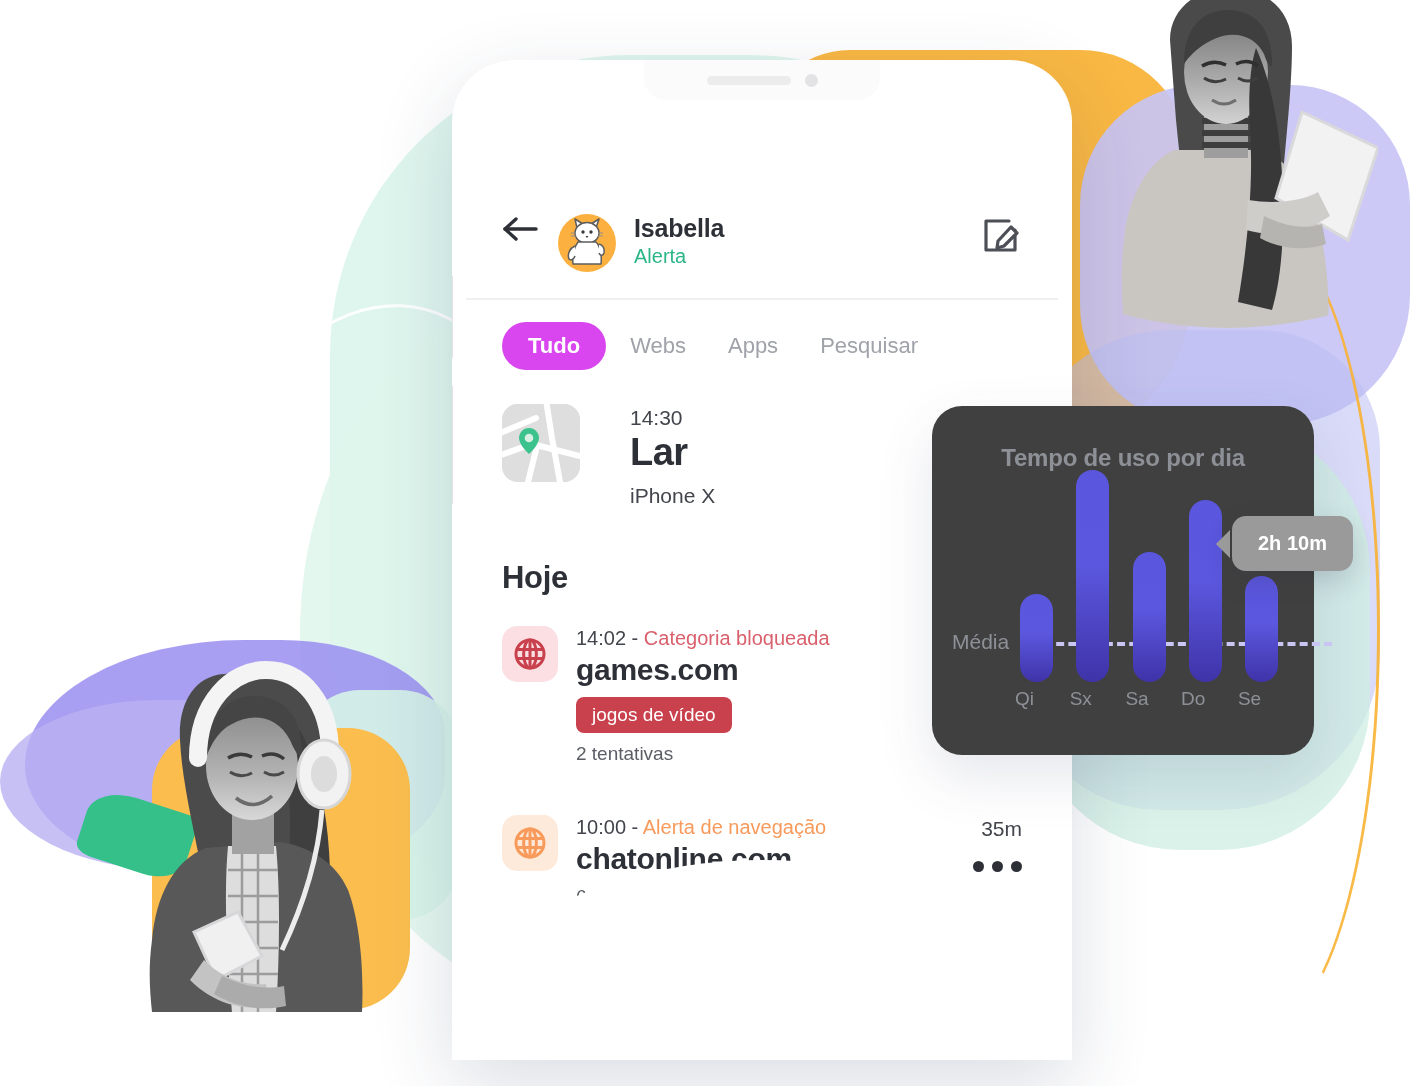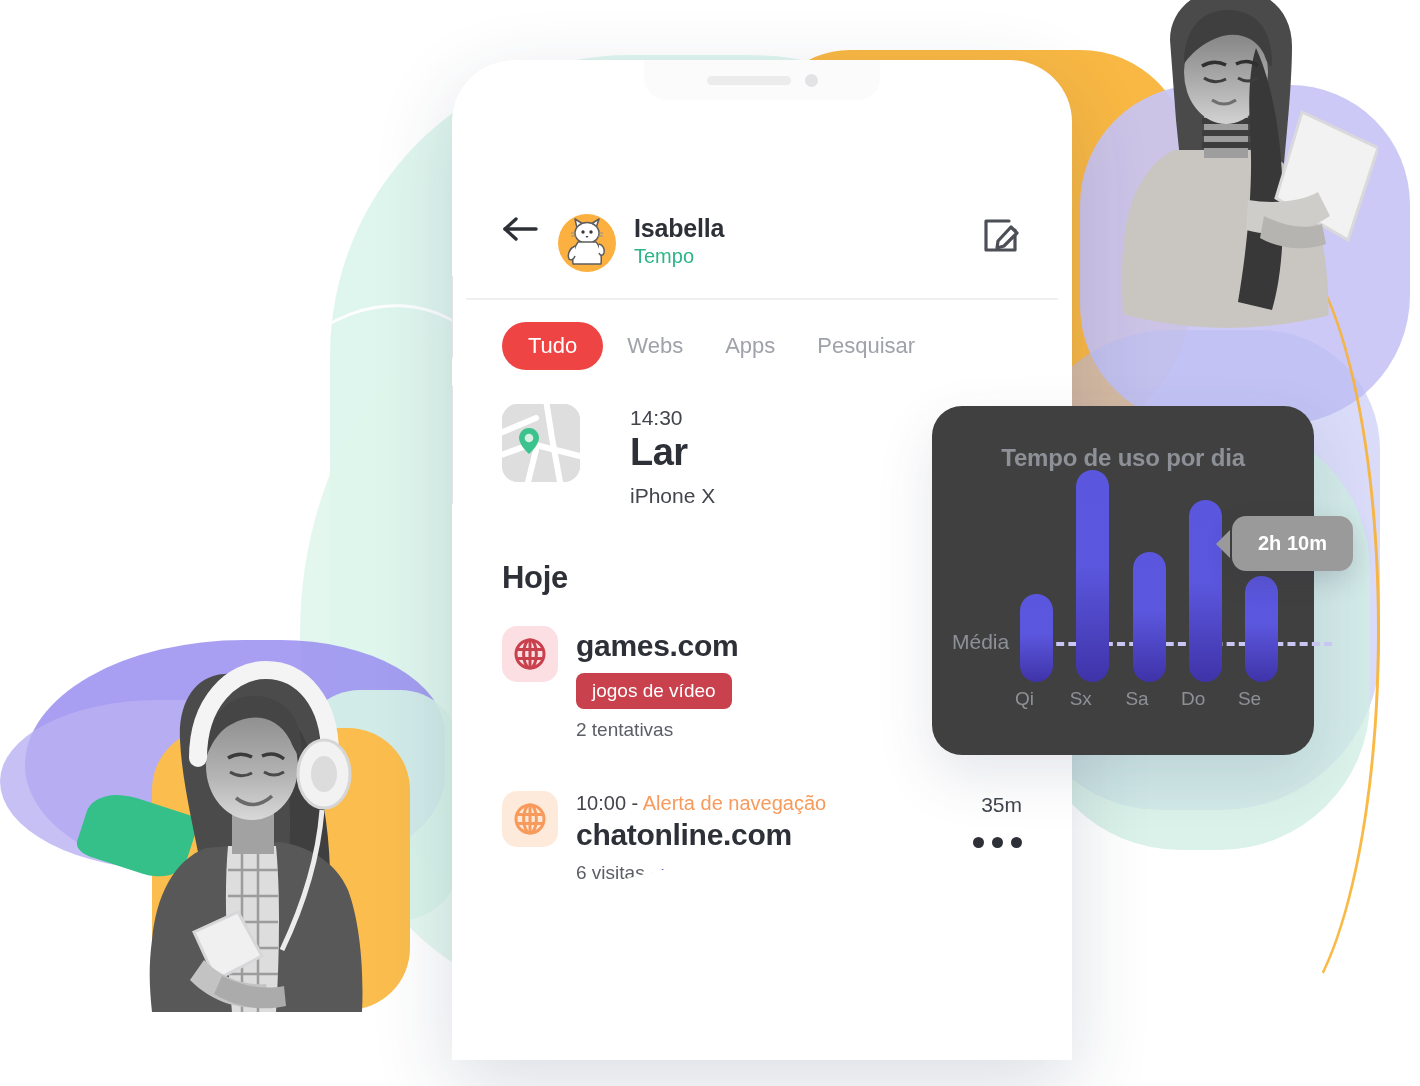--- a/index.html
+++ b/index.html
@@ -123,21 +123,21 @@
   .hdr-name{ font-size:25px; font-weight:700; color:#2e3038; letter-spacing:-.2px; }
   .hdr-status{ font-size:20px; color:#2bb589; margin-top:3px; }
   .edit-icon{ flex:0 0 auto; cursor:pointer; }
 
   .hdr-divider{ height:2px; background:#f0f0f2; margin:0; }
 
   
   .tabs{ display:flex; align-items:center; padding:22px 36px 10px 36px; gap:6px; }
   .tab{ font-size:22px; color:#a0a2aa; padding:11px 18px; cursor:pointer; white-space:nowrap; }
   .tab.active{
-    background:#ef4444; color:#fff; font-weight:400; border-radius:24px; padding:11px 26px;
+    background:#d946ef; color:#fff; font-weight:700; border-radius:24px; padding:11px 26px;
   }
 
   
   .loc{ display:flex; padding:24px 36px 0 36px; gap:18px; }
   .map-thumb{
     width:78px; height:78px; border-radius:16px; background:#dededf;
     position:relative; flex:0 0 auto; overflow:hidden;
   }
   .loc-info{ padding-top:2px;margin-left:32px; }
   .loc-time{ font-size:21px; color:#43454d; }
@@ -271,21 +271,21 @@
               <path d="M27.5 22 h3 l-1.5 2 Z"></path>
             </g>
             <g stroke="#8d8d8d" stroke-width="1" fill="none">
               <path d="M18 19 h-5 M18 22 h-5 M40 19 h5 M40 22 h5"></path>
             </g>
           </svg>
         </div>
 
         <div class="hdr-text">
           <div class="hdr-name">Isabella</div>
-          <div class="hdr-status">Tempo</div>
+          <div class="hdr-status">Alerta</div>
         </div>
 
         <div class="edit-icon">
           <svg width="44" height="44" viewBox="0 0 44 44">
             <path d="M31 7 L8 7 L8 36 L37 36 L37 16" stroke="#4d4f57" stroke-width="3.2" fill="none" stroke-linecap="round" stroke-linejoin="round"></path>
             <path d="M20 27 L33 13 L39 19 L26 32 L19 34 Z" stroke="#4d4f57" stroke-width="3.2" fill="#fff" stroke-linejoin="round"></path>
           </svg>
         </div>
       </div>
 
@@ -325,20 +325,23 @@
 
       <div class="act">
         <div class="act-icon" style="background:#fbdfe3">
           <svg width="34" height="34" viewBox="0 0 34 34">
             <circle cx="17" cy="17" r="14" stroke="#c8414d" stroke-width="3" fill="none"></circle>
             <ellipse cx="17" cy="17" rx="6.4" ry="14" stroke="#c8414d" stroke-width="3" fill="none"></ellipse>
             <path d="M3.4 12.4 H30.6 M3.4 21.6 H30.6 M17 3 V31" stroke="#c8414d" stroke-width="3"></path>
           </svg>
         </div>
         <div class="act-body">
+          <div class="act-meta">
+            <span>14:02</span><span> - </span><span class="label" style="color:#d9606c">Categoria bloqueada</span>
+          </div>
           <div class="act-name">games.com</div>
           <div><span class="chip">jogos de vídeo</span></div>
           <div class="act-sub">2 tentativas</div>
         </div>
       </div>
 
       <div class="act" style="padding-top:50px">
         <div class="act-icon" style="background:#fdeada">
           <svg width="34" height="34" viewBox="0 0 34 34">
             <circle cx="17" cy="17" r="14" stroke="#f79a5b" stroke-width="3" fill="none"></circle>

